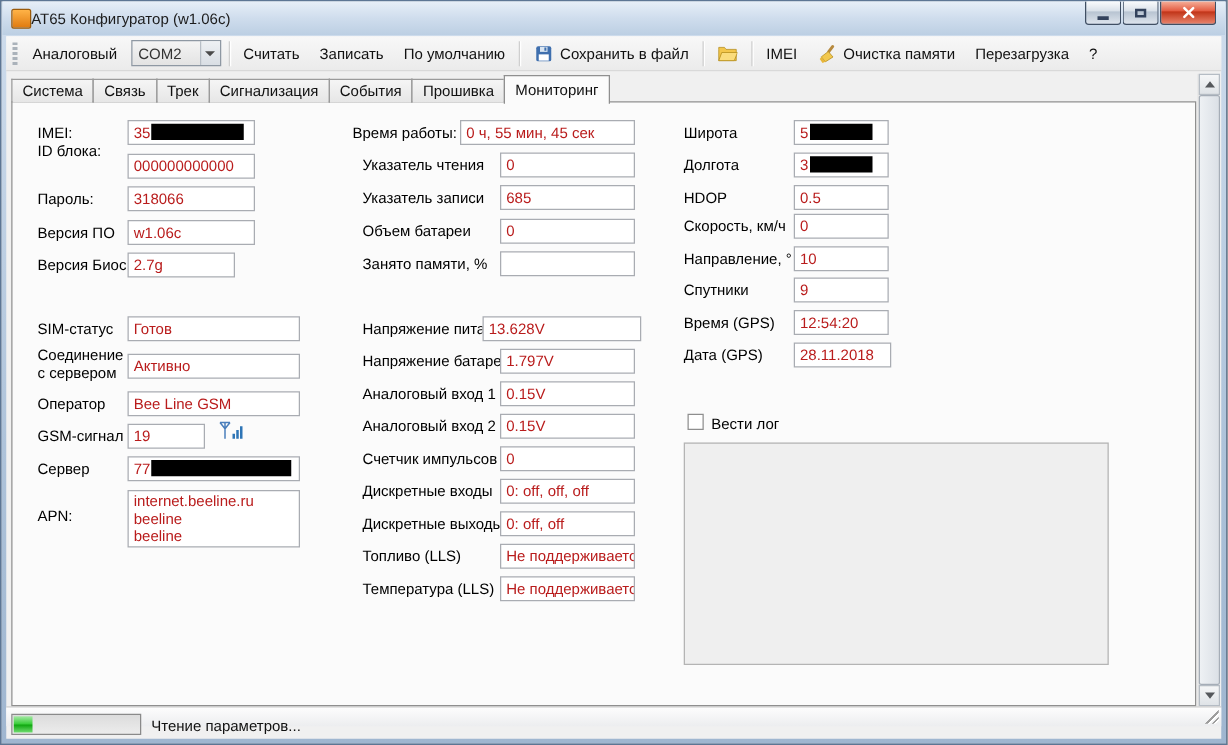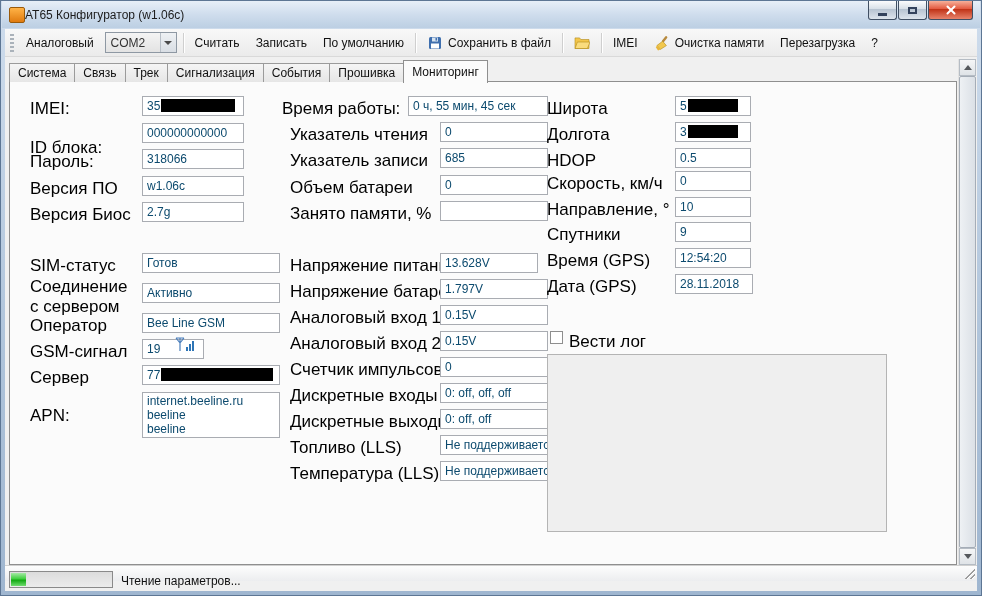--- a/index.html
+++ b/index.html
@@ -59,24 +59,24 @@
   .tabs-row{ position:absolute; left:8px; top:59px; height:22px; display:flex; z-index:3; }
   .tab{ height:19px; margin-top:3px; padding:2px 8px 0; font-size:12px;
     background:linear-gradient(#f5f5f5,#e6e6e6); border:1px solid #9b9b9b;
     border-bottom:none; margin-right:-1px; color:#111; }
   .tab.active{ height:23px; margin-top:0; padding-top:4px; background:#fbfbfb;
     border-color:#8f8f8f; position:relative; z-index:4; }
 
   
   .tabpage{ position:absolute; left:8px; top:80px; width:948px; height:484px;
     background:#fbfbfb; border:1px solid #8f8f8f; z-index:2; }
-  .lbl{ position:absolute; font-size:17px; color:#000; white-space:pre-line; }
+  .lbl{ position:absolute; font-size:12px; color:#000; white-space:pre-line; }
   .tb{ position:absolute; height:20px; background:#fff; border:1px solid #a9acb2;
-    font-size:12px; line-height:16px; padding:1px 4px; color:#0c4a6e;
-    overflow:hidden; white-space:nowrap;margin-left:40px; }
+    font-size:12px; line-height:16px; padding:1px 4px; color:#b91c1c;
+    overflow:hidden; white-space:nowrap; }
   .tb.multi{ height:46px; white-space:pre-line; line-height:14px; }
   .redact{ display:inline-block; height:13px; background:#000; vertical-align:-2px; margin-left:1px; }
   .checkbox{ position:absolute; width:13px; height:13px; background:#fff; border:1px solid #8e8e8e; }
   .logbox{ position:absolute; background:#efefef; border:1px solid #b4b4b4; }
 
   
   .vscroll{ position:absolute; left:957px; top:58px; width:17px; height:506px;
     background:#f0f0f0; border-left:1px solid #e2e2e2; }
   .sbtn{ position:absolute; left:0; width:17px; height:17px;
     background:linear-gradient(#f5f6f7,#dfe3e7); border:1px solid #b5bcc4;
@@ -188,31 +188,31 @@
     <div class="tab">События</div>
     <div class="tab">Прошивка</div>
     <div class="tab active">Мониторинг</div>
   </div>
 
   <div class="tabpage">
 
     <div class="lbl" style="left:20px;top:17px">IMEI:</div>
     <div class="tb" style="left:92px;top:14px;width:102px"><span>35</span><span class="redact" style="width:74px"></span></div>
 
-    <div class="lbl" style="left:20px;top:56px">ID блока:</div>
+    <div class="lbl" style="left:20px;top:32px">ID блока:</div>
     <div class="tb" style="left:92px;top:41px;width:102px">000000000000</div>
 
     <div class="lbl" style="left:20px;top:70px">Пароль:</div>
     <div class="tb" style="left:92px;top:67px;width:102px">318066</div>
 
     <div class="lbl" style="left:20px;top:97px">Версия ПО</div>
     <div class="tb" style="left:92px;top:94px;width:102px">w1.06c</div>
 
     <div class="lbl" style="left:20px;top:123px">Версия Биос</div>
-    <div class="tb" style="left:92px;top:120px;width:102px">2.7g</div>
+    <div class="tb" style="left:92px;top:120px;width:86px">2.7g</div>
 
     <div class="lbl" style="left:20px;top:174px">SIM-статус</div>
     <div class="tb" style="left:92px;top:171px;width:138px">Готов</div>
 
     <div class="lbl" style="left:20px;top:195px">Соединение
 с сервером</div>
     <div class="tb" style="left:92px;top:201px;width:138px">Активно</div>
 
     <div class="lbl" style="left:20px;top:234px">Оператор</div>
     <div class="tb" style="left:92px;top:231px;width:138px">Bee Line GSM</div>
@@ -243,21 +243,21 @@
     <div class="lbl" style="left:280px;top:69px">Указатель записи</div>
     <div class="tb" style="left:390px;top:66px;width:108px">685</div>
 
     <div class="lbl" style="left:280px;top:96px">Объем батареи</div>
     <div class="tb" style="left:390px;top:93px;width:108px">0</div>
 
     <div class="lbl" style="left:280px;top:122px">Занято памяти, %</div>
     <div class="tb" style="left:390px;top:119px;width:108px"></div>
 
     <div class="lbl" style="left:280px;top:174px">Напряжение питания</div>
-    <div class="tb" style="left:390px;top:171px;width:98px">13.628V</div>
+    <div class="tb" style="left:376px;top:171px;width:127px">13.628V</div>
 
     <div class="lbl" style="left:280px;top:200px">Напряжение батареи</div>
     <div class="tb" style="left:390px;top:197px;width:108px">1.797V</div>
 
     <div class="lbl" style="left:280px;top:226px">Аналоговый вход 1</div>
     <div class="tb" style="left:390px;top:223px;width:108px">0.15V</div>
 
     <div class="lbl" style="left:280px;top:252px">Аналоговый вход 2</div>
     <div class="tb" style="left:390px;top:249px;width:108px">0.15V</div>
 

